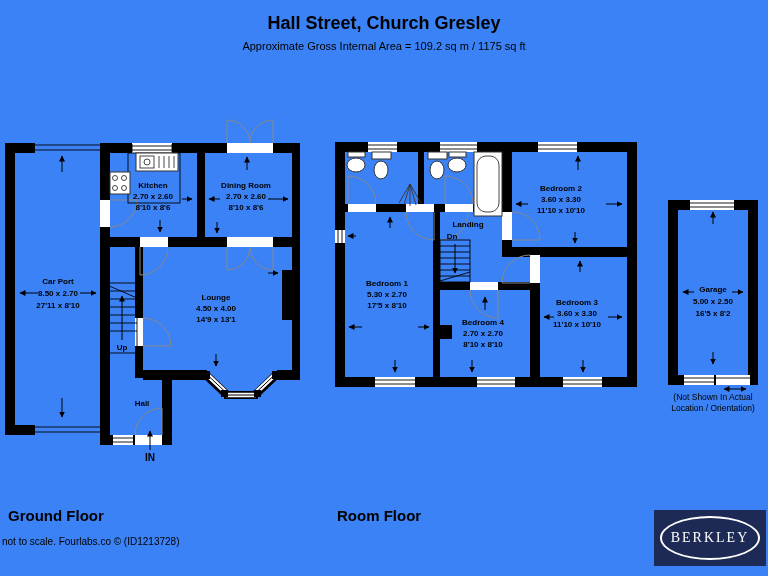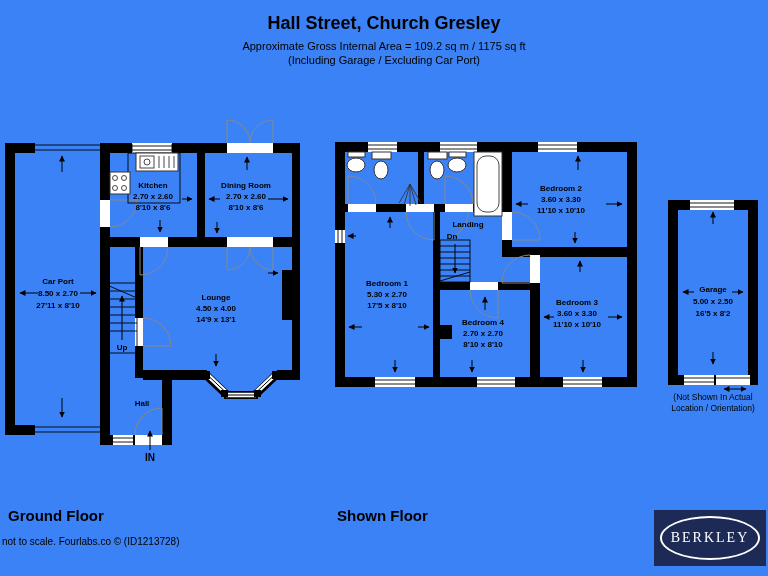--- a/index.html
+++ b/index.html
@@ -37,21 +37,20 @@
   .intxt{font-family:"Liberation Sans",sans-serif;font-size:10px;font-weight:bold;
         text-anchor:middle;fill:#000;}
 </style>
 </head>
 <body>
 
 <div class="page">
 
   <div class="hdr-title">Hall Street, Church Gresley</div>
   <div class="hdr-sub1">Approximate Gross Internal Area = 109.2 sq m / 1175 sq ft</div>
-  <div class="hdr-sub2">(Including Garage / Excluding Car Port)</div>
 
   <svg class="plan" width="768" height="576" viewBox="0 0 768 576">
     <defs>
       <marker id="ah" markerWidth="7" markerHeight="7" refX="5.5" refY="3" orient="auto">
         <path d="M0,0 L6,3 L0,6 z" fill="#000"></path>
       </marker>
       <marker id="ahs" markerWidth="7" markerHeight="7" refX="0.5" refY="3" orient="auto">
         <path d="M6,0 L0,3 L6,6 z" fill="#000"></path>
       </marker>
     </defs>
@@ -378,21 +377,21 @@
         <text class="rtxt" x="713" y="292">Garage</text>
         <text class="rtxt" x="713" y="304">5.00 x 2.50</text>
         <text class="rtxt" x="713" y="316">16'5 x 8'2</text>
         <text class="gtxt" x="713" y="400">(Not Shown In Actual</text>
         <text class="gtxt" x="713" y="411">Location / Orientation)</text>
       </g>
     </g>
   </svg>
 
   <div class="floor-label gf-label">Ground Floor</div>
-  <div class="floor-label ff-label">Shown Floor</div>
+  <div class="floor-label ff-label">Room Floor</div>
 
   <div class="footer-line2">not to scale. Fourlabs.co © (ID1213728)</div>
 
   <div class="logo">
     <div class="logo-ellipse">
       <span class="logo-text">BERKLEY</span>
     </div>
   </div>
 
 </div>

